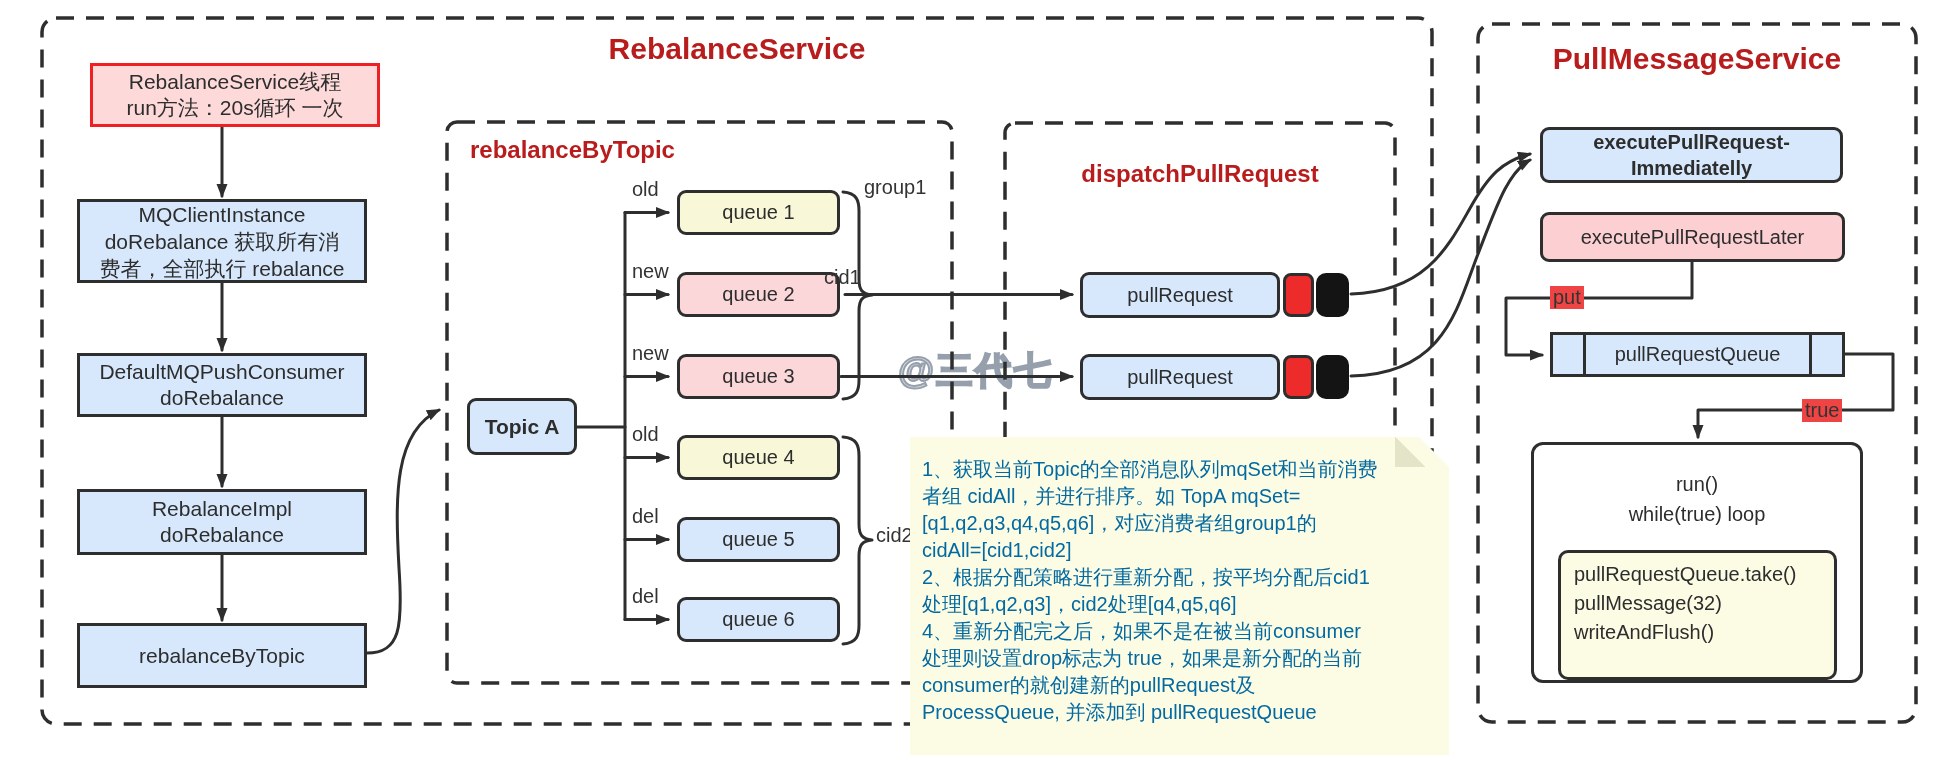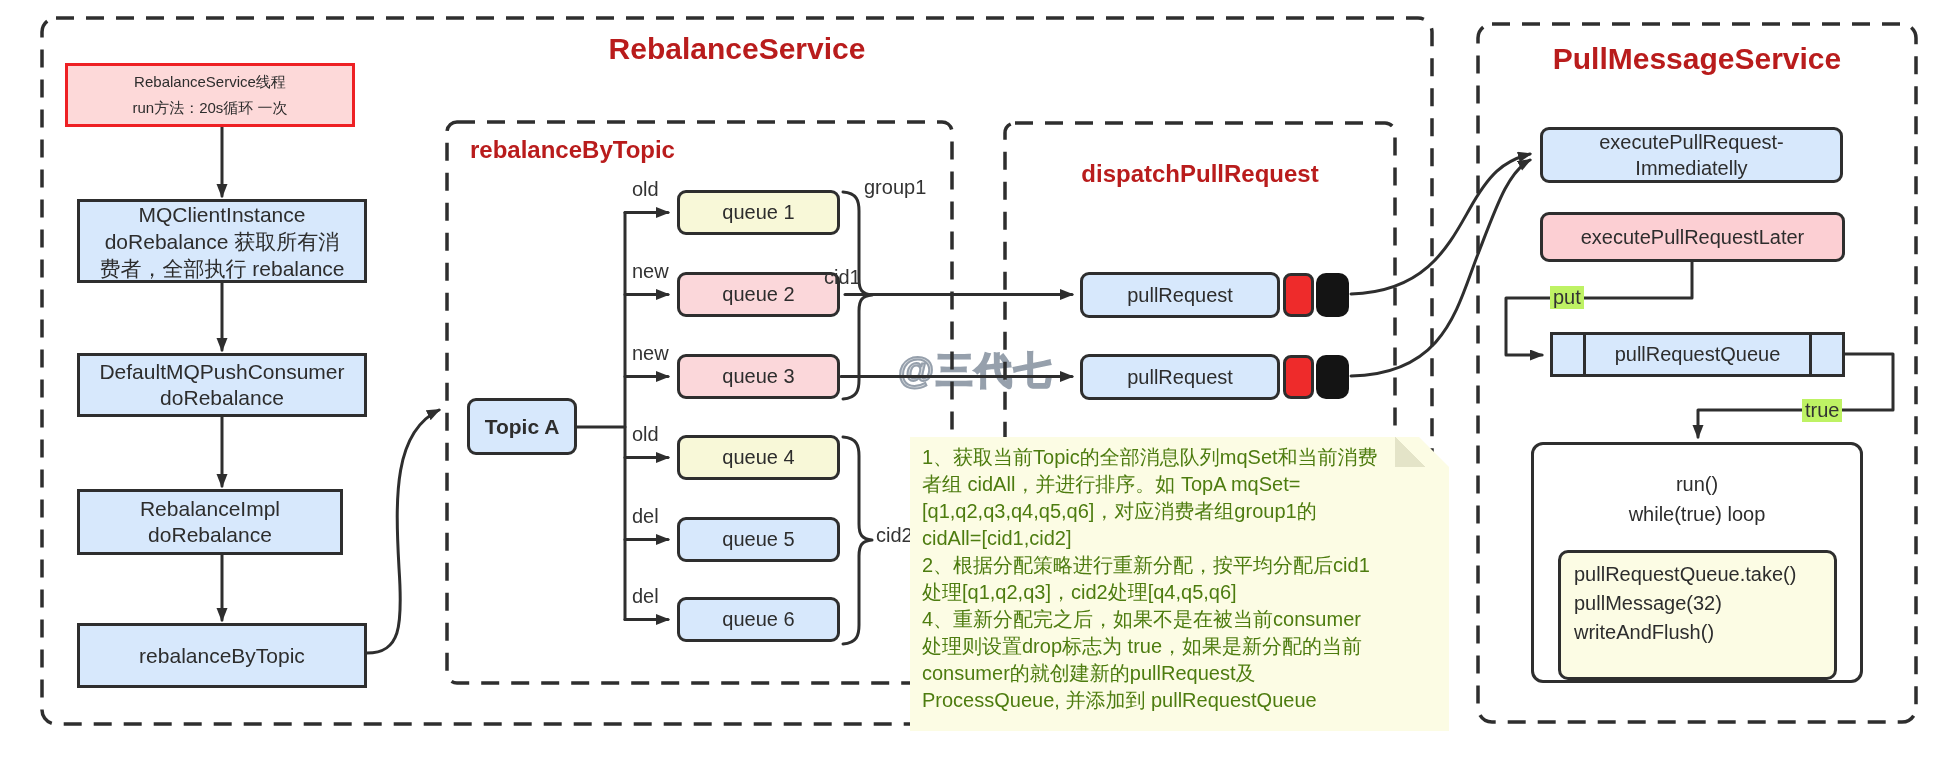--- a/index.html
+++ b/index.html
@@ -8,27 +8,27 @@
   .abs{position:absolute;box-sizing:border-box;}
   .box{border:3px solid var(--line);display:flex;align-items:center;justify-content:center;
        text-align:center;white-space:pre-line;box-sizing:border-box;z-index:2;position:absolute;}
   .rounded{border-radius:9px;}
   .blue{background:var(--blue);}
   .pink{background:var(--pink);}
   .cream{background:var(--cream);}
   .redbox{background:var(--pink_light);border-color:var(--red_border);}
   .title{position:absolute;font-weight:bold;color:#b91c1c;z-index:2;}
   .lbl{position:absolute;font-size:20px;color:#333;z-index:2;white-space:nowrap;}
-  .onln{background:#bef264;padding:0 3px;}
+  .onln{background:#ef4444;padding:0 3px;}
   svg{position:absolute;left:0;top:0;z-index:1;}
   .ln{fill:none;stroke:var(--line);stroke-width:3;stroke-linecap:round;stroke-linejoin:round;}
   .dash{fill:none;stroke:var(--line);stroke-width:3.5;stroke-dasharray:18 12;}
   .arr{marker-end:url(#ah);}
   .note{position:absolute;left:910px;top:437px;width:515px;height:280px;background:var(--note);
-        z-index:3;font-size:20px;line-height:27px;padding:7px 12px;white-space:pre-line;color:#4d7c0f;
+        z-index:3;font-size:20px;line-height:27px;padding:19px 12px;white-space:pre-line;color:#0369a1;
         clip-path:polygon(0 0, calc(100% - 30px) 0, 100% 30px, 100% 100%, 0 100%);}
   .note-fold{position:absolute;left:1395px;top:437px;width:30px;height:30px;z-index:4;
         background:linear-gradient(to bottom left, rgba(0,0,0,0) 0 49%, #e4e4c8 49% 100%);}
   .watermark{position:absolute;left:898px;top:346px;z-index:0;font-size:37px;font-weight:bold;
         letter-spacing:2px;color:rgba(150,160,172,0.35);-webkit-text-stroke:2px #96a0ac;}
   .qdiv{position:absolute;top:-3px;bottom:-3px;width:0;border-left:3px solid var(--line);}
   .code{justify-content:flex-start;text-align:left;align-items:flex-start;padding:7px 13px;line-height:29px;}
 </style>
 </head>
 <body>
@@ -83,28 +83,28 @@
     </g>
 
     <g>
       <path class="ln arr" d="M1692 262 L1692 298 L1506 298 L1506 355 L1542 355"></path>
       <path class="ln arr" d="M1845 354 L1893 354 L1893 410 L1698 410 L1698 437"></path>
     </g>
   </svg>
 
   <div class="title" style="left:42px;top:32px;width:1390px;text-align:center;font-size:30px;">RebalanceService</div>
 
-  <div class="box redbox" style="left:65px;top:63px;width:290px;height:64px;font-size:15px;line-height:26px;">RebalanceService线程
+  <div class="box redbox" style="left:90px;top:63px;width:290px;height:64px;font-size:21px;line-height:26px;">RebalanceService线程
 run方法：20s循环 一次</div>
   <div class="box blue" style="left:77px;top:199px;width:290px;height:84px;font-size:21px;line-height:27px;">MQClientInstance
 doRebalance 获取所有消
 费者，全部执行 rebalance</div>
   <div class="box blue" style="left:77px;top:353px;width:290px;height:64px;font-size:21px;line-height:26px;">DefaultMQPushConsumer
 doRebalance</div>
-  <div class="box blue" style="left:77px;top:489px;width:266px;height:66px;font-size:21px;line-height:26px;">RebalanceImpl
+  <div class="box blue" style="left:77px;top:489px;width:290px;height:66px;font-size:21px;line-height:26px;">RebalanceImpl
 doRebalance</div>
   <div class="box blue" style="left:77px;top:623px;width:290px;height:65px;font-size:21px;">rebalanceByTopic</div>
 
   <div class="title" style="left:470px;top:136px;font-size:24px;">rebalanceByTopic</div>
 
   <div class="box blue rounded" style="left:467px;top:398px;width:110px;height:57px;font-size:21px;font-weight:bold;">Topic A</div>
 
   <div class="lbl" style="left:632px;top:178px;">old</div>
   <div class="lbl" style="left:632px;top:260px;">new</div>
   <div class="lbl" style="left:632px;top:342px;">new</div>
@@ -140,21 +140,21 @@
 2、根据分配策略进行重新分配，按平均分配后cid1
 处理[q1,q2,q3]，cid2处理[q4,q5,q6]
 4、重新分配完之后，如果不是在被当前consumer
 处理则设置drop标志为 true，如果是新分配的当前
 consumer的就创建新的pullRequest及
 ProcessQueue, 并添加到 pullRequestQueue</div>
   <div class="note-fold"></div>
 
   <div class="title" style="left:1478px;top:42px;width:438px;text-align:center;font-size:30px;">PullMessageService</div>
 
-  <div class="box blue rounded" style="left:1540px;top:127px;width:303px;height:56px;font-size:20px;line-height:26px;">executePullRequest-
+  <div class="box blue rounded" style="left:1540px;top:127px;width:303px;height:56px;font-size:20px;line-height:26px;font-weight:bold;">executePullRequest-
 Immediatelly</div>
   <div class="box rounded" style="left:1540px;top:212px;width:305px;height:50px;font-size:20px;background:var(--pink_deep);">executePullRequestLater</div>
 
   <div class="lbl onln" style="left:1550px;top:286px;">put</div>
   <div class="lbl onln" style="left:1802px;top:399px;">true</div>
 
   <div class="box blue" style="left:1550px;top:332px;width:295px;height:45px;font-size:20px;">
     <div class="qdiv" style="left:30px;"></div>
     <div class="qdiv" style="right:30px;"></div>
     <span>pullRequestQueue</span>

